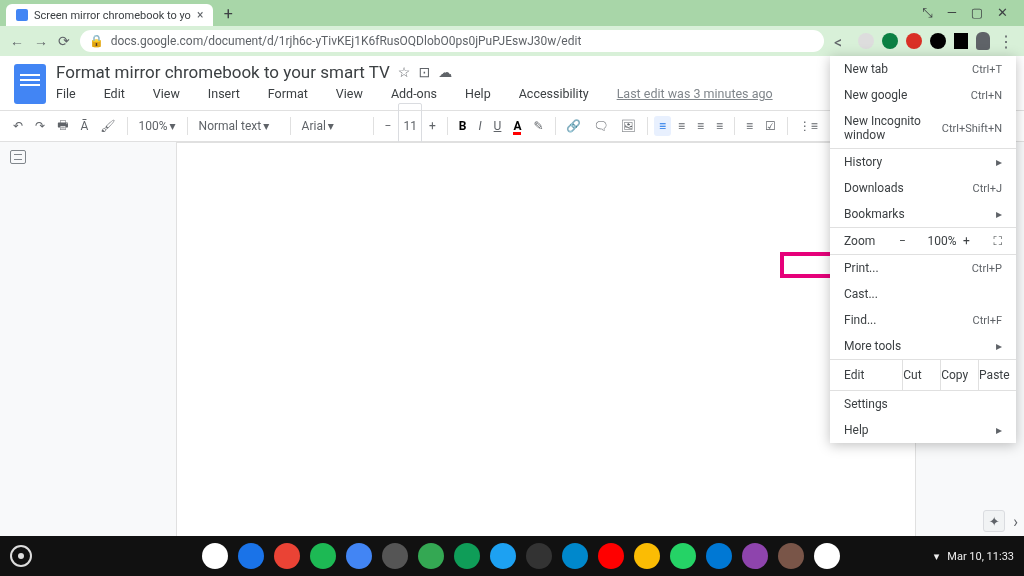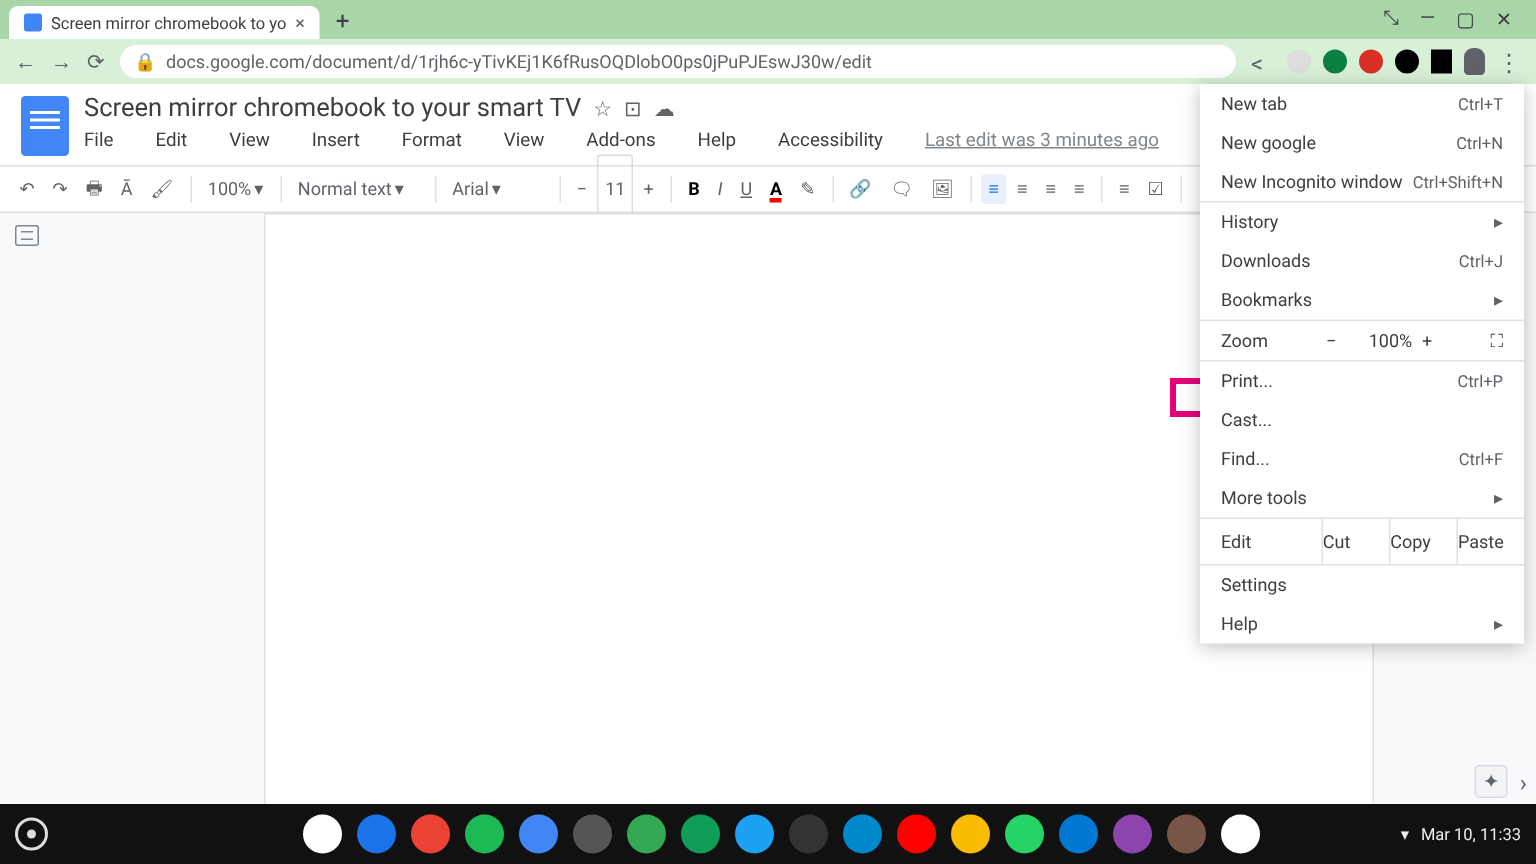--- a/index.html
+++ b/index.html
@@ -33,21 +33,21 @@
 .color-A::after{content:'';position:absolute;left:0;right:0;bottom:-2px;height:3px;background:#f00}
 .align-active{background:#e8f0fe;border-radius:3px}
 .doc-surface{background:#f8f9fa;height:406px;display:flex}
 .outline-rail{width:36px;padding-top:8px;display:flex;justify-content:center}
 .outline-ico{width:16px;height:14px;border:1px solid #80868b;border-radius:2px;position:relative}
 .outline-ico::before{content:'';position:absolute;inset:3px;border-top:1px solid #80868b;border-bottom:1px solid #80868b}
 .page{background:#fff;width:740px;margin-left:140px;border:1px solid #e0e0e0;height:100%}
 .right-controls{position:absolute;right:6px;top:510px;display:flex;align-items:center;gap:8px}
 .explore-btn{width:22px;height:22px;border:1px solid #dadce0;border-radius:3px;background:#f1f3f4;display:flex;align-items:center;justify-content:center;font-size:13px;color:#5f6368}
 .chev{font-size:16px;color:#5f6368}
-.contextmenu{position:absolute;right:8px;top:56px;width:216px;background:#fff;box-shadow:0 2px 12px rgba(0,0,0,.25);font-size:12px;color:#3c4043;z-index:50}
+.contextmenu{position:absolute;right:8px;top:56px;width:186px;background:#fff;box-shadow:0 2px 12px rgba(0,0,0,.25);font-size:12px;color:#3c4043;z-index:50}
 .cm-item{display:flex;align-items:center;padding:6px 14px;justify-content:space-between}
 .cm-item .sc{color:#5f6368;font-size:11px}
 .cm-item .arrow{color:#5f6368}
 .cm-sep{height:1px;background:#e0e0e0}
 .cm-zoom{display:flex;align-items:flex-end;justify-content:space-between;padding:6px 14px}
 .zoom-ctl{display:flex;align-items:center;gap:18px}
 .zoom-ctl span{width:14px;text-align:center}
 .cm-edit{display:flex}
 .cm-edit .cell{flex:1;text-align:left;padding:8px 0;font-size:12px}
 .cm-edit .cell+.cell{border-left:1px solid #e0e0e0}
@@ -97,21 +97,21 @@
     <span style="background:#000;border-radius:0;width:14px"></span>
     <span style="background:#5f6368;width:14px;height:18px;border-radius:6px 6px 3px 3px"></span>
     <span style="background:none;color:#5f6368;font-size:16px;width:auto;height:auto">⋮</span>
   </div>
 </div>
 
 <div class="docs-header">
   <div class="docs-logo"></div>
   <div class="docs-title-area">
     <div class="docs-title-row">
-      <span class="docs-title">Screen mirror chromebook to your smart TV</span>
+      <span class="docs-title">Format mirror chromebook to your smart TV</span>
       <span class="title-ico">☆</span>
       <span class="title-ico">⊡</span>
       <span class="title-ico">☁</span>
     </div>
     <div class="menubar">
       <span>File</span>
       <span>Edit</span>
       <span>View</span>
       <span>Insert</span>
       <span>Format</span>

